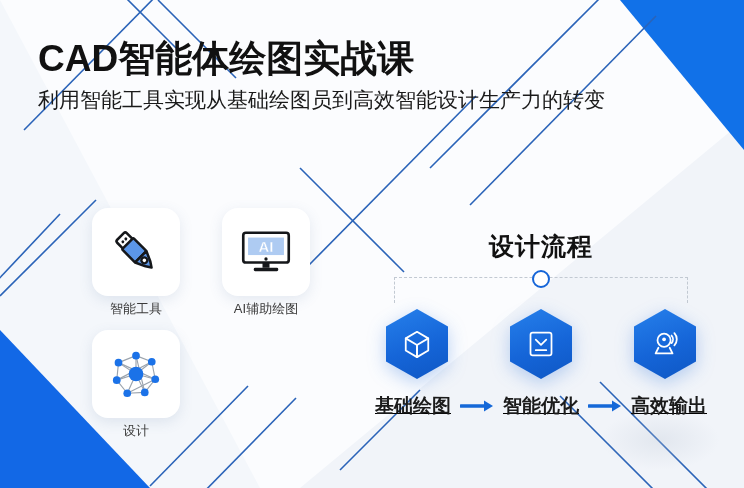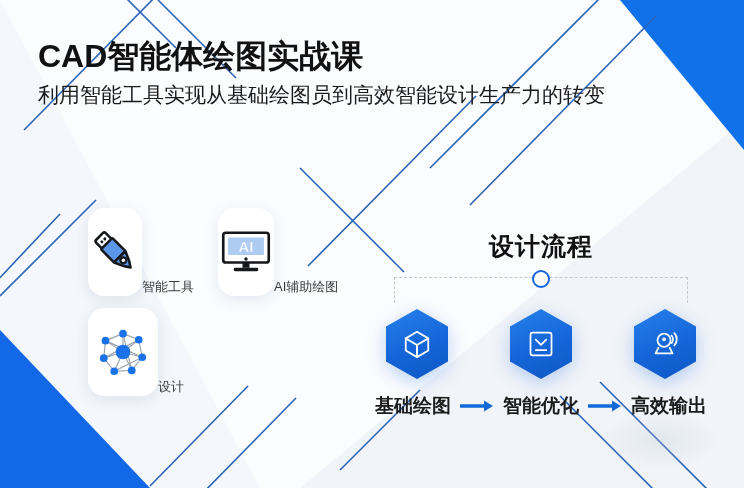--- a/index.html
+++ b/index.html
@@ -22,21 +22,21 @@
     position:absolute;right:24px;bottom:18px;
     width:120px;height:60px;
     background:radial-gradient(ellipse at center,rgba(190,200,214,.30) 0%,rgba(190,200,214,0) 70%);
     border-radius:50%;
   }
 
   
   .header{position:absolute;left:38px;top:40px;width:670px;}
   .title{
     margin:0;
-    font-size:32px;
+    font-size:37px;
     line-height:1.05;
     font-weight:bold;
     color:#111111;
     letter-spacing:0px;
     white-space:nowrap;
   }
   .subtitle{
     margin:8px 0 0 0;
     font-size:21px;
     line-height:1.2;
@@ -46,21 +46,21 @@
   }
 
   
   .cards{
     position:absolute;left:88px;top:208px;
     display:grid;
     grid-template-columns:96px 96px;
     grid-template-rows:auto auto;
     column-gap:34px;row-gap:12px;
   }
-  .card-cell{display:flex;flex-direction:row;align-items:flex-end;width:96px;}
+  .card-cell{display:flex;flex-direction:column;align-items:center;width:96px;}
   .card-tile{
     width:88px;height:88px;
     background:#ffffff;
     border-radius:16px;
     box-shadow:0 4px 14px rgba(70,100,150,.13);
     display:flex;align-items:center;justify-content:center;
   }
   .card-label{
     margin-top:4px;
     font-size:13px;
@@ -108,21 +108,21 @@
     filter:drop-shadow(0 5px 9px rgba(21,101,216,.28));
   }
   .hex-shape{
     position:absolute;inset:0;
     background:linear-gradient(160deg,#2680EB 0%,#1565D8 55%,#0E57C4 100%);
     clip-path:polygon(50% 0%,100% 25%,100% 75%,50% 100%,0% 75%,0% 25%);
   }
   .hex-ico{position:relative;z-index:2;display:flex;}
   .flow-labels{
     display:flex;align-items:center;justify-content:center;
-    margin-top:14px;gap:9px;
+    margin-top:14px;gap:9px;text-decoration:underline;
   }
   .flow-label{
     font-size:19px;font-weight:bold;color:#1b1b1b;white-space:nowrap;
   }
   .flow-arrow{display:flex;align-items:center;}
 </style>
 </head>
 <body>
 
 <div id="banner">

